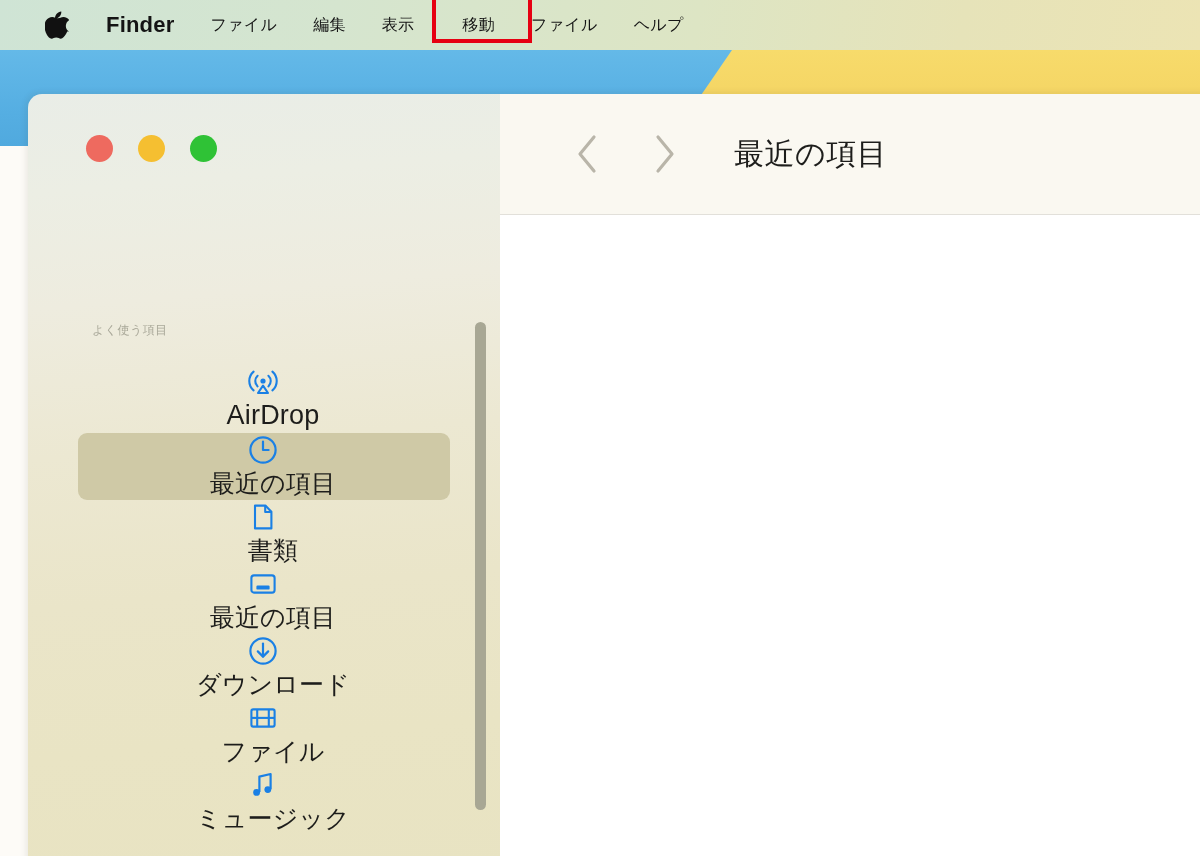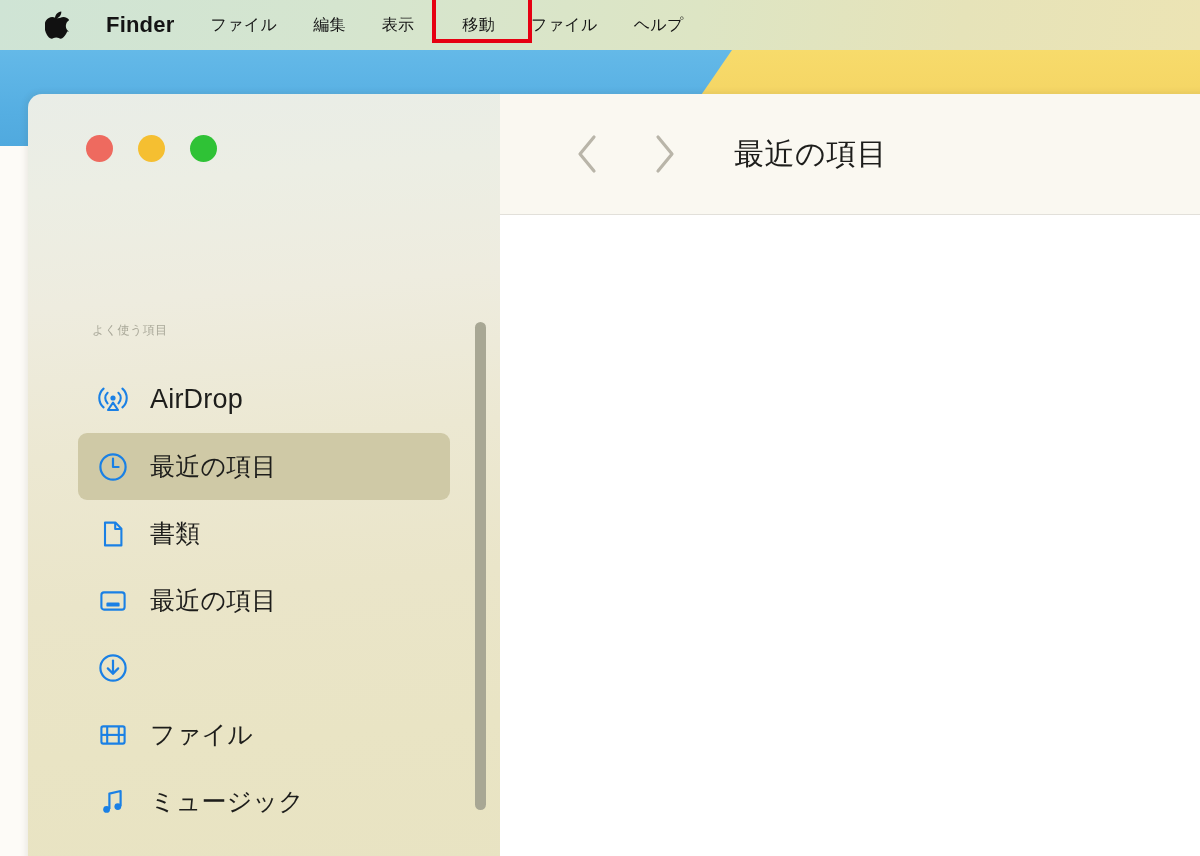--- a/index.html
+++ b/index.html
@@ -152,20 +152,21 @@
   }
   .sb-item {
     position: relative;
     height: 67px;
     display: flex;
     align-items: center;
     margin: 0 50px 0 50px;
     border-radius: 9px;
     padding-left: 18px;
     box-sizing: border-box;
+    flex-direction: column;
   }
   .sb-item.selected {
     background: #cfc9a6;
   }
   .sb-icon {
     width: 34px;
     height: 34px;
     flex: 0 0 34px;
     display: flex;
     align-items: center;
@@ -305,20 +306,21 @@
           <span class="sb-label">最近の項目</span>
         </div>
         <div class="sb-item">
           <span class="sb-icon">
             <svg width="32" height="32" viewBox="0 0 32 32">
         <circle cx="16" cy="16" r="12.6" fill="none" stroke="#1a80e5" stroke-width="2.2"></circle>
         <path d="M16 8.6 L16 21.4" fill="none" stroke="#1a80e5" stroke-width="2.2" stroke-linecap="round"></path>
         <path d="M10.8 16.4 L16 21.6 L21.2 16.4" fill="none" stroke="#1a80e5" stroke-width="2.2" stroke-linecap="round" stroke-linejoin="round"></path>
       </svg>
           </span>
+          <span class="sb-label">ダウンロード</span>
         </div>
         <div class="sb-item">
           <span class="sb-icon">
             <svg width="32" height="32" viewBox="0 0 32 32">
         <rect x="4.4" y="7.4" width="23.2" height="17.2" rx="1.8" fill="none" stroke="#1a80e5" stroke-width="2.1"></rect>
         <path d="M4.6 15.9 L27.4 15.9" stroke="#1a80e5" stroke-width="2.1"></path>
         <path d="M10.2 7.6 L10.2 24.4 M21.8 7.6 L21.8 24.4" stroke="#1a80e5" stroke-width="2.1"></path>
       </svg>
           </span>
           <span class="sb-label">ファイル</span>

